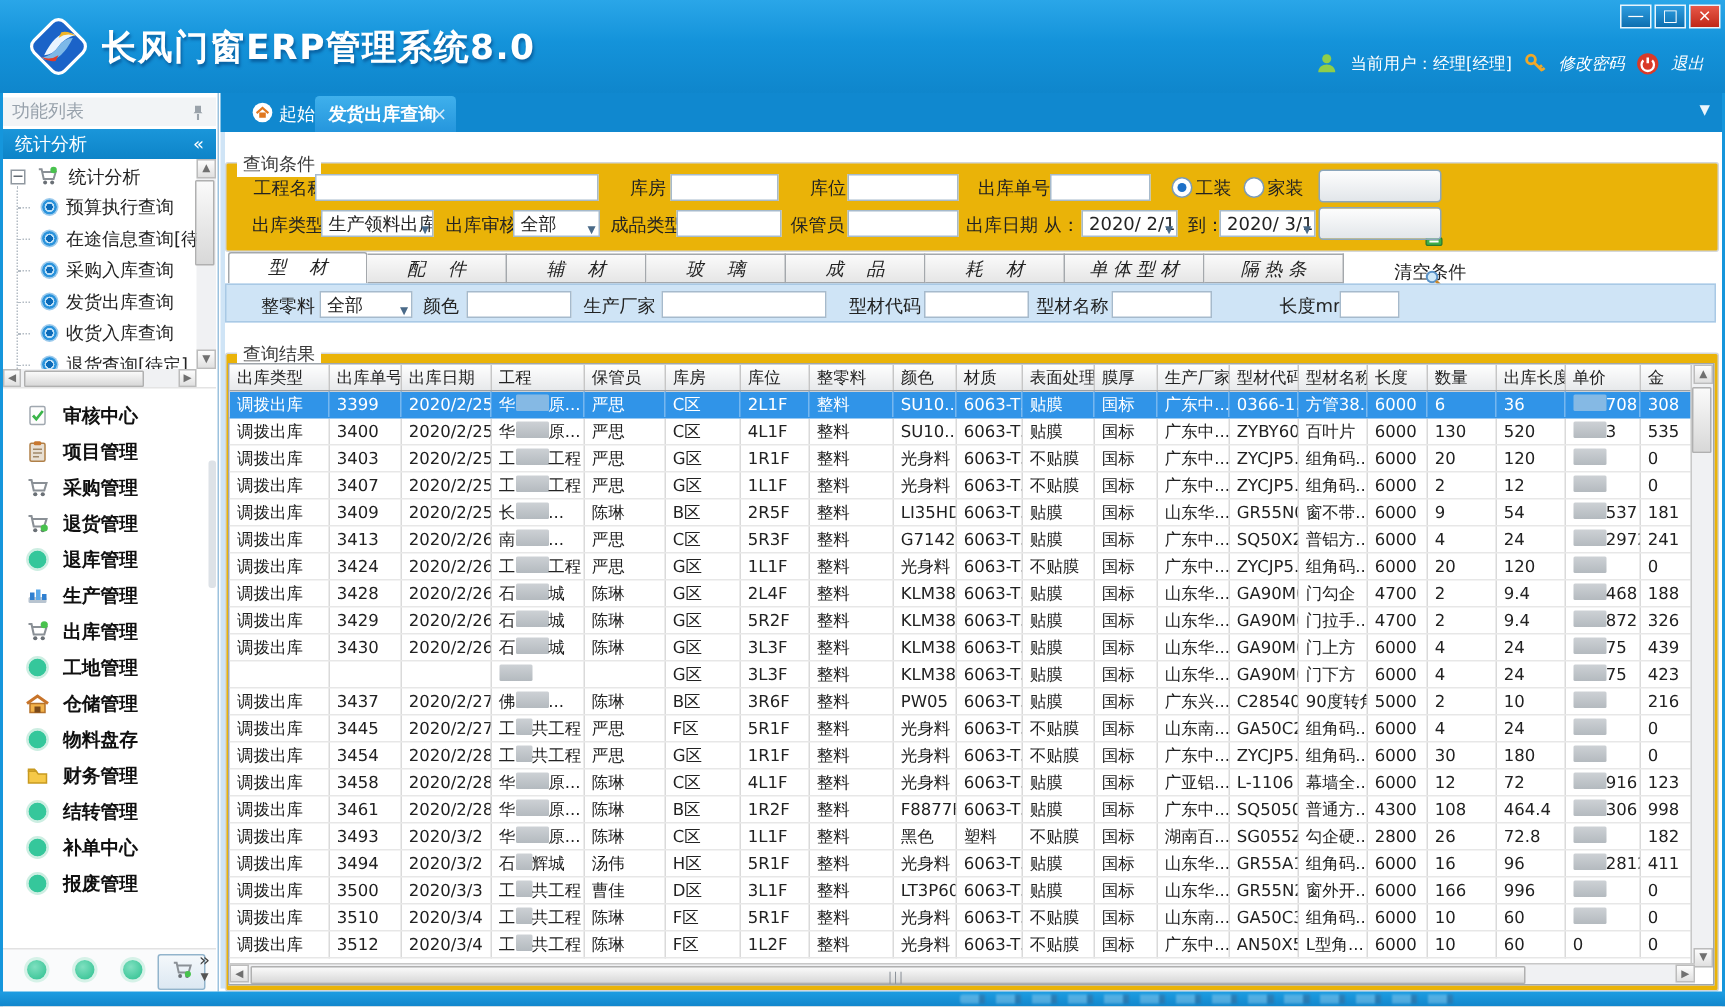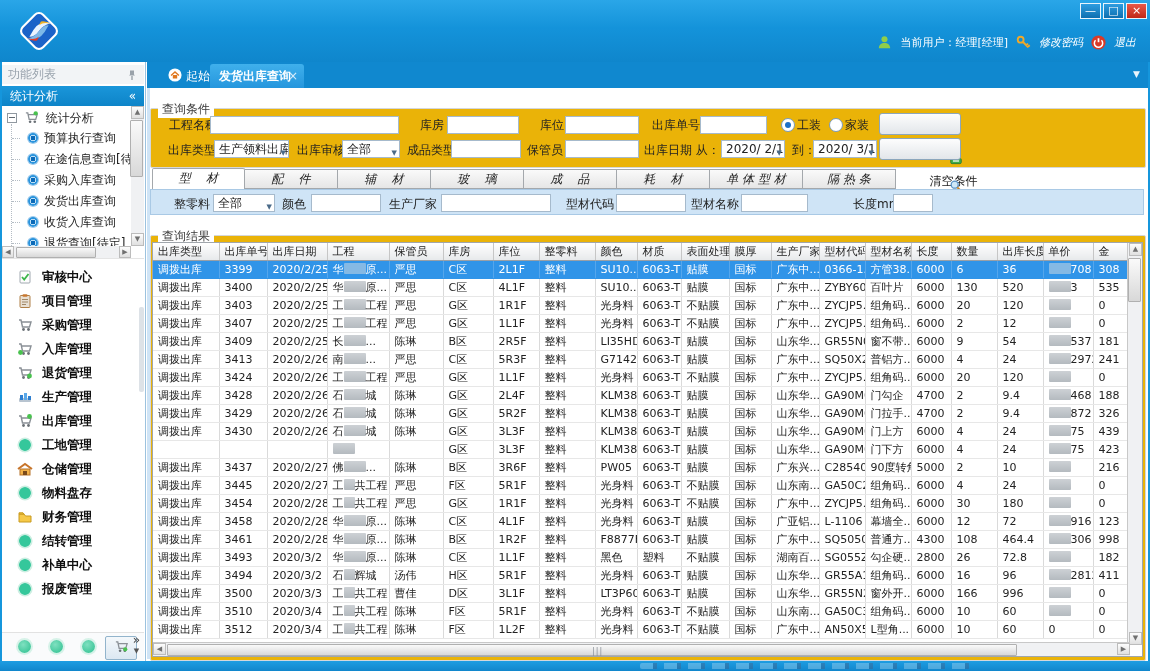--- a/index.html
+++ b/index.html
@@ -128,20 +128,21 @@
       <svg viewBox="0 0 48 48" width="46" height="46">
         <g transform="rotate(45 24 24)">
             <rect x="9" y="9" width="30" height="30" rx="6" fill="#1b63c8" stroke="#ffffff" stroke-width="2.2"></rect>
           </g>
         <path d="M14 30 Q24 10 36 16 Q28 18 24 24 Q20 30 14 30Z" fill="#eaf4ff"></path>
         <path d="M34 18 Q24 38 12 32 Q20 30 24 24 Q28 18 34 18Z" fill="#7db8e8"></path>
         <path d="M12 31 Q18 34 24 30 L22 34 Q16 35 12 31Z" fill="#e03c2a"></path>
         <path d="M36 17 Q30 14 24 18 L26 14 Q32 13 36 17Z" fill="#f0b428"></path>
       </svg>
     </span>
+    <span class="app-title">长风门窗ERP管理系统8.0</span>
     <div class="winctl">
       <span class="wbtn">—</span>
       <span class="wbtn">□</span>
       <span class="wbtn close">×</span>
     </div>
     <div class="userbar">
       <span class="ic">
         <svg viewBox="0 0 18 18">
             <circle cx="9" cy="5.5" r="3.2" fill="#8fce4a"></circle>
             <path d="M3 15c0-3.5 2.7-5.5 6-5.5s6 2 6 5.5z" fill="#8fce4a"></path>
@@ -226,28 +227,26 @@
             </svg></span><span class="mlabel">项目管理</span></div>
         <div class="mitem"><span class="micon"><svg viewBox="0 0 16 16">
               <path d="M2 3h2l1.5 7h7l1.5-5H5" fill="none" stroke="#8a9096" stroke-width="1.4"></path>
               <circle cx="6.5" cy="12.5" r="1.4" fill="#6a7076"></circle>
               <circle cx="11.5" cy="12.5" r="1.4" fill="#6a7076"></circle>
             </svg></span><span class="mlabel">采购管理</span></div>
         <div class="mitem"><span class="micon"><svg viewBox="0 0 16 16">
               <path d="M2 3h2l1.5 7h7l1.5-5H5" fill="none" stroke="#8a9096" stroke-width="1.4"></path>
               <circle cx="6.5" cy="12.5" r="1.4" fill="#6a7076"></circle>
               <circle cx="11.5" cy="12.5" r="1.4" fill="#6a7076"></circle>
-              <circle cx="3.5" cy="11.5" r="2.4" fill="#49c24e"></circle>
-            </svg></span><span class="mlabel">入库管理</span></div>
-        <div class="mitem"><span class="micon"><svg viewBox="0 0 16 16">
-              <path d="M2 3h2l1.5 7h7l1.5-5H5" fill="none" stroke="#8a9096" stroke-width="1.4"></path>
-              <circle cx="6.5" cy="12.5" r="1.4" fill="#6a7076"></circle>
-              <circle cx="11.5" cy="12.5" r="1.4" fill="#6a7076"></circle>
               <circle cx="12.5" cy="11" r="2.4" fill="#49c24e"></circle>
             </svg></span><span class="mlabel">退货管理</span></div>
+        <div class="mitem"><span class="micon"><svg viewBox="0 0 16 16">
+              <circle cx="8" cy="8" r="6.2" fill="#35c79b"></circle>
+              <circle cx="8" cy="8" r="6.8" fill="none" stroke="#cdeee2" stroke-width="1.6"></circle>
+            </svg></span><span class="mlabel">退库管理</span></div>
         <div class="mitem"><span class="micon"><svg viewBox="0 0 16 16">
               <rect x="2" y="9" width="12" height="4" rx="1" fill="#b8c4d0"></rect>
               <rect x="3" y="6" width="3" height="5" fill="#2f7fd0"></rect>
               <rect x="7" y="4" width="3" height="7" fill="#5aa8e8"></rect>
               <rect x="11" y="7" width="3" height="4" fill="#2f7fd0"></rect>
             </svg></span><span class="mlabel">生产管理</span></div>
         <div class="mitem"><span class="micon"><svg viewBox="0 0 16 16">
               <path d="M2 3h2l1.5 7h7l1.5-5H5" fill="none" stroke="#8a9096" stroke-width="1.4"></path>
               <circle cx="6.5" cy="12.5" r="1.4" fill="#6a7076"></circle>
               <circle cx="11.5" cy="12.5" r="1.4" fill="#6a7076"></circle>

